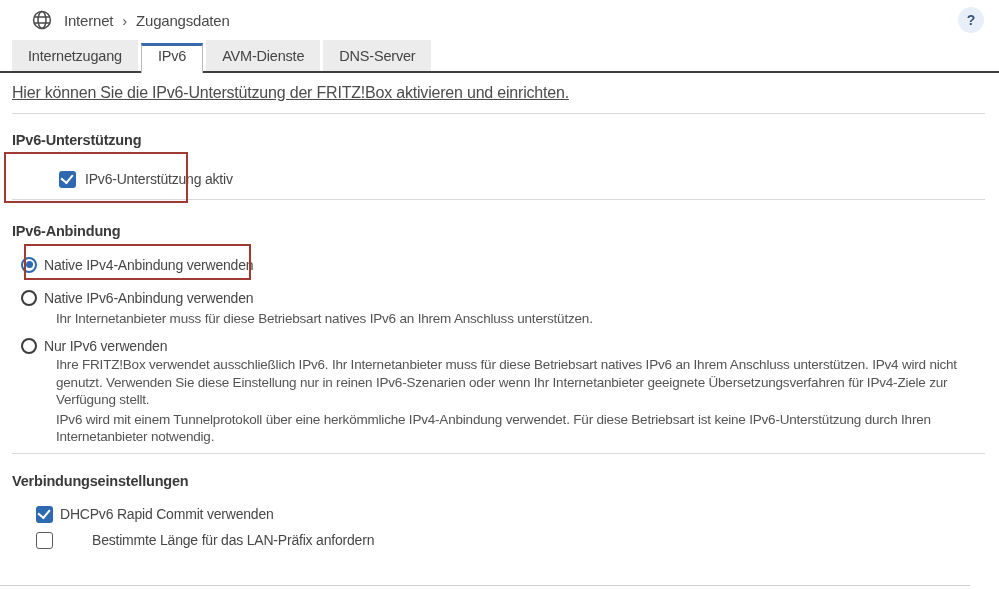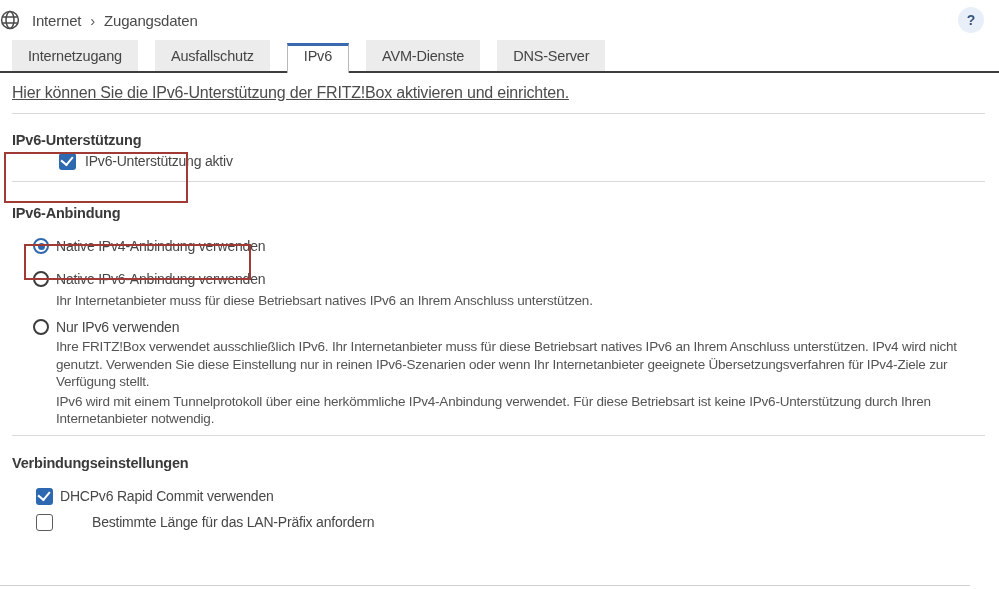--- a/index.html
+++ b/index.html
@@ -1,58 +1,58 @@
 <!DOCTYPE html>
 <html lang="de"><head>
 <meta charset="utf-8">
 <style>
   * { box-sizing: border-box; margin: 0; padding: 0; }
   html, body { background: #fff; }
   body { font-family: "Liberation Sans", "DejaVu Sans", sans-serif; color: #474747; letter-spacing: -0.2px; }
   .screen { position: relative; width: 999px; height: 589px; background: #fff; overflow: hidden; }
 
   
-  .topbar { position: relative; height: 40px; display: flex; align-items: center; padding-left: 0; }
+  .topbar { position: relative; height: 40px; display: flex; align-items: center; padding-left: 32px; }
   .globe { width: 20px; height: 20px; margin-right: 12px; flex: 0 0 auto; }
   .crumbs { display: flex; align-items: center; gap: 9px; font-size: 15px; color: #4a4a4a; }
   .crumb { cursor: pointer; }
   .crumb-sep { color: #5a5a5a; font-size: 15px; }
   .help-btn { position: absolute; right: 15px; top: 7px; width: 26px; height: 26px; border-radius: 50%;
               background: #e9eff8; border: none; color: #35547e; font-size: 14px; font-weight: bold;
               font-family: inherit; cursor: pointer; line-height: 26px; text-align: center; }
 
   
-  .tabbar { display: flex; align-items: flex-end; gap: 17px; padding-left: 12px; border-bottom: 2px solid #3d3d3d; }
+  .tabbar { display: flex; align-items: flex-end; gap: 3px; padding-left: 12px; border-bottom: 2px solid #3d3d3d; }
   .tab { background: #ececec; color: #454545; font-size: 14.5px; padding: 8px 16px 7px; cursor: pointer;
          white-space: nowrap; }
   .tab.active { background: #fff; border: 1px solid #b9b9b9; border-bottom: none; border-top: 3px solid #3a69ae;
                 margin-bottom: -2px; padding: 2px 16px 9px; position: relative; z-index: 2; }
 
   
   main { padding: 0 14px 0 12px; }
   .intro { margin-top: 11px; font-size: 16px; line-height: 17px; color: #4c4c4c; text-decoration: underline; }
   hr.divider { border: none; border-top: 1px solid #d9d9d9; }
   .hr1 { margin-top: 12px; } .hr2 { margin-top: 11px; } .hr3 { margin-top: 8px; }
   h3.section-title { font-size: 14.5px; line-height: 15px; font-weight: 700; color: #3a3a3a; }
   .h-support { margin-top: 19px; } .h-conn { margin-top: 24px; } .h-settings { margin-top: 20px; }
 
   
   .ctl-row { display: flex; align-items: center; height: 18px; font-size: 14px; color: #474747; cursor: pointer; }
-  .cb-row1 { margin: 4px 0 0 2px; padding-left: 45px; }
+  .cb-row1 { margin: 22px 0 0 2px; padding-left: 45px; }
   .cb-row2 { margin: 16px 0 0 24px; }
   .cb-row3 { margin: 8px 0 0 24px; gap: 32px; }
   .checkbox { width: 17px; height: 17px; border-radius: 3px; flex: 0 0 auto; margin-right: 9px; position: relative; }
   .cb-row2 .checkbox, .cb-row3 .checkbox { margin-right: 7px; }
   .checkbox.checked { background: #2d68b0; }
   .checkbox.checked::after { content: ""; position: absolute; left: 4px; top: 1.5px; width: 6px; height: 9px;
                              border: solid #fff; border-width: 0 2.2px 2.2px 0; transform: rotate(40deg); }
   .checkbox.unchecked { background: #fff; border: 1.5px solid #5c5c5c; }
 
-  .radio-row { display: flex; height: 17px; font-size: 14px; color: #474747;
-               margin-left: 21px; cursor: pointer; }
+  .radio-row { display: flex; align-items: center; height: 17px; font-size: 14px; color: #474747;
+               margin-left: 9px; cursor: pointer; }
   .r1 { margin-top: 17px; } .r2 { margin-top: 16px; } .r3 { margin-top: 10px; } .r4 { margin-top: 11px; }
   .radio { width: 16px; height: 16px; border-radius: 50%; flex: 0 0 auto; margin-right: 7px; position: relative; }
   .radio.off { border: 2px solid #3c3c3c; background: #fff; }
   .radio.on { border: 2px solid #2d68b0; background: #fff; }
   .radio.on::after { content: ""; position: absolute; left: 2.5px; top: 2.5px; width: 7px; height: 7px;
                      border-radius: 50%; background: #2d68b0; }
 
   .opt-desc { margin: 4px 0 0 44px; max-width: 935px; font-size: 13.5px; line-height: 17.4px; color: #545454; }
   .d2 { margin-top: 2px; }
 
@@ -77,21 +77,20 @@
     <nav class="crumbs">
       <span class="crumb">Internet</span>
       <span class="crumb-sep">›</span>
       <span class="crumb">Zugangsdaten</span>
     </nav>
     <button class="help-btn">?</button>
   </header>
 
   <div class="tabbar">
     <div class="tab">Internetzugang</div>
-    <div class="tab">Ausfallschutz</div>
     <div class="tab active">IPv6</div>
     <div class="tab">AVM-Dienste</div>
     <div class="tab">DNS-Server</div>
   </div>
 
   <main>
     <p class="intro">Hier können Sie die IPv6-Unterstützung der FRITZ!Box aktivieren und einrichten.</p>
     <hr class="divider hr1">
 
     <section>

